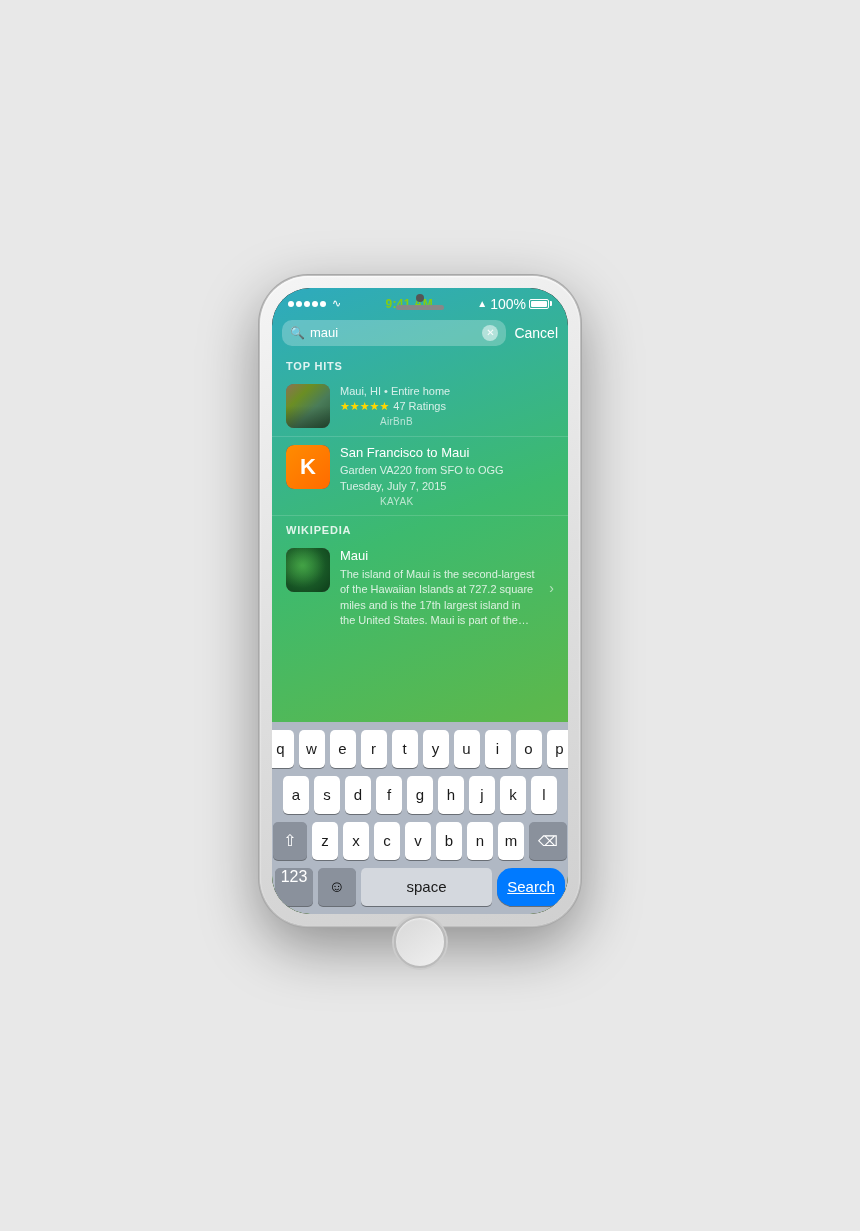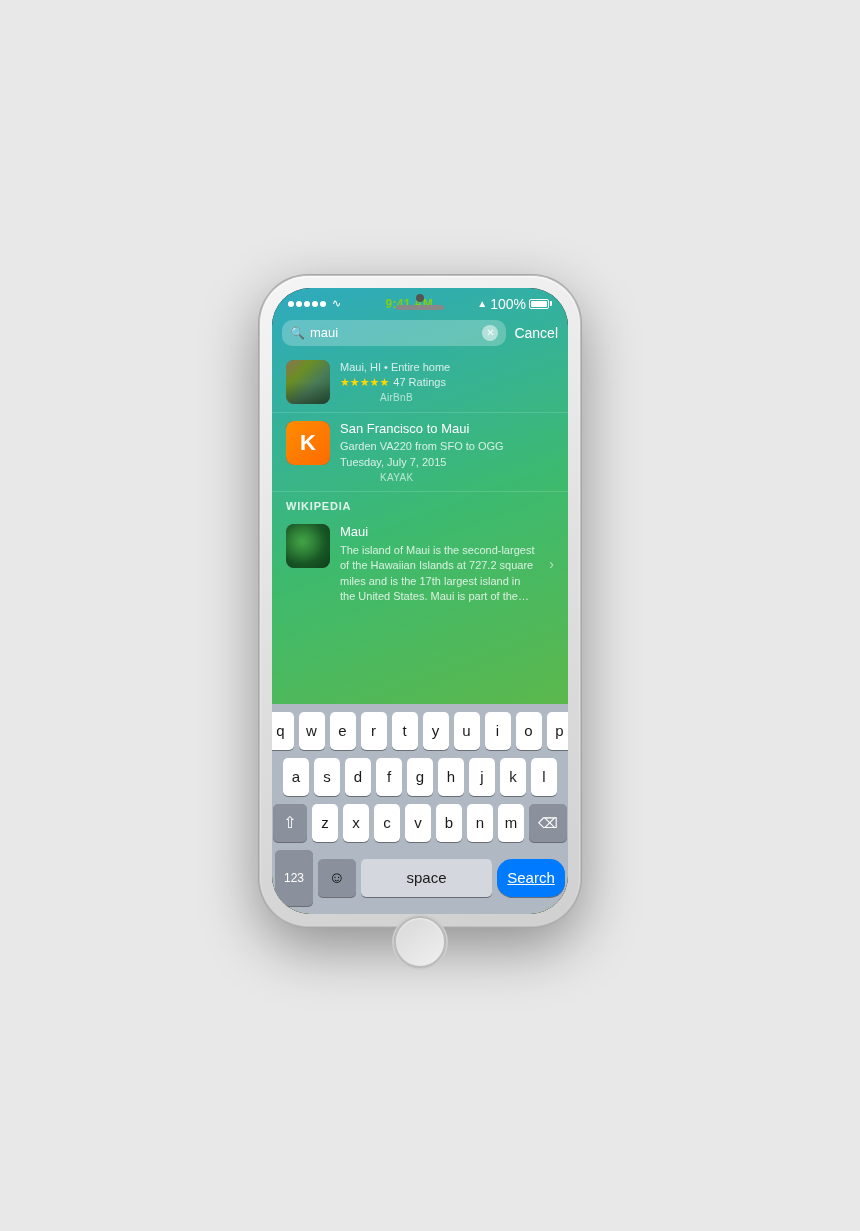--- a/index.html
+++ b/index.html
@@ -330,26 +330,25 @@
       display: flex;
       justify-content: center;
       gap: 5px;
       margin-bottom: 4px;
       align-items: center;
     }
     .kb-key-123 {
       background: #8a919c;
       color: white;
       border-radius: 5px;
-      height: 56px;
+      height: 38px;
       min-width: 38px;
       display: flex;
-      align-items: center;
-      justify-content: center;
-      font-size: 12px;
+      justify-content: center;
+      font-size: 16px;
       font-weight: 500;
       cursor: pointer;
       box-shadow: 0 1px 0 rgba(0,0,0,0.4);
     }
     .kb-key-emoji {
       background: #8a919c;
       border-radius: 5px;
       height: 38px;
       min-width: 38px;
       display: flex;
@@ -448,20 +447,21 @@
           <div class="search-input-wrap">
             <span style="color:rgba(255,255,255,0.8);font-size:12px;">🔍</span>
             <div class="search-input-text">maui</div>
             <div class="search-clear-btn">✕</div>
           </div>
           <div class="cancel-btn">Cancel</div>
         </div>
 
         <div class="results-area">
 
+          <div class="section-header">TOP HITS</div>
 
           <div class="result-item">
             <div class="result-thumb">
               <div class="thumb-airbnb"></div>
             </div>
             <div class="result-content">
               <div class="result-subtitle">Maui, HI • Entire home</div>
               <div style="display:flex;align-items:center;gap:4px;">
                 <span class="result-stars">★★★★★</span>
                 <span class="result-subtitle">47 Ratings</span>

